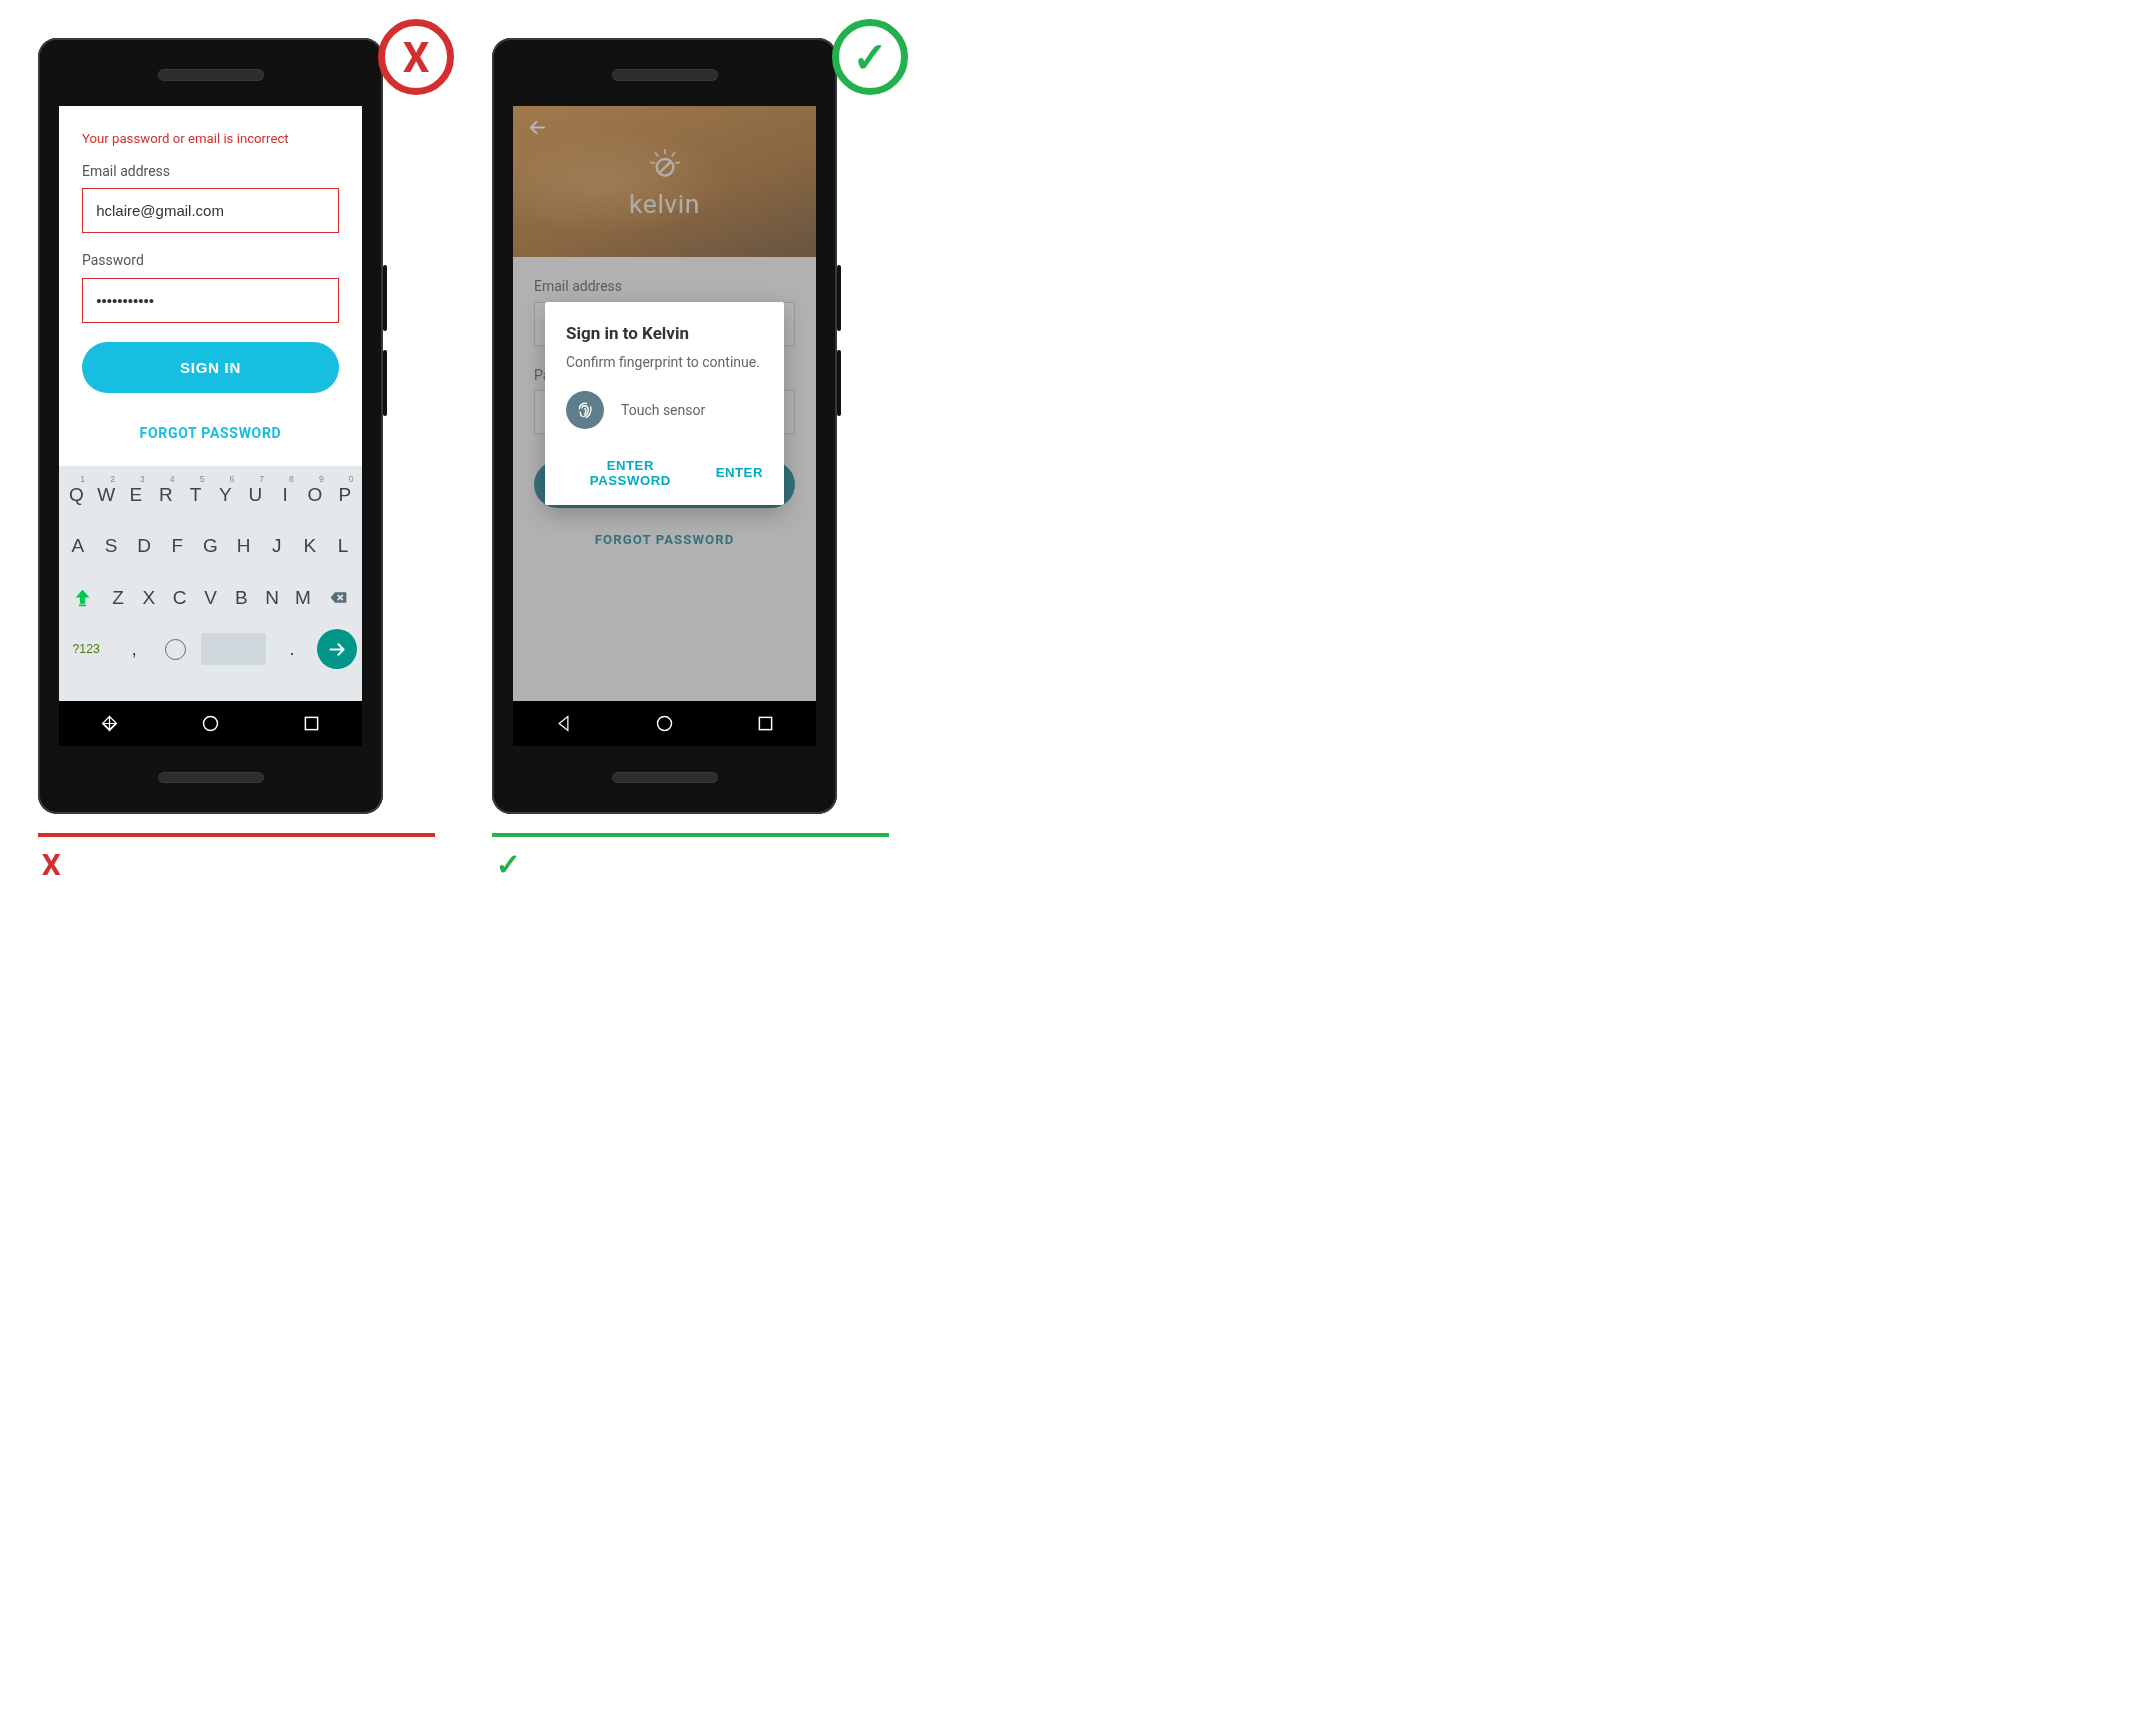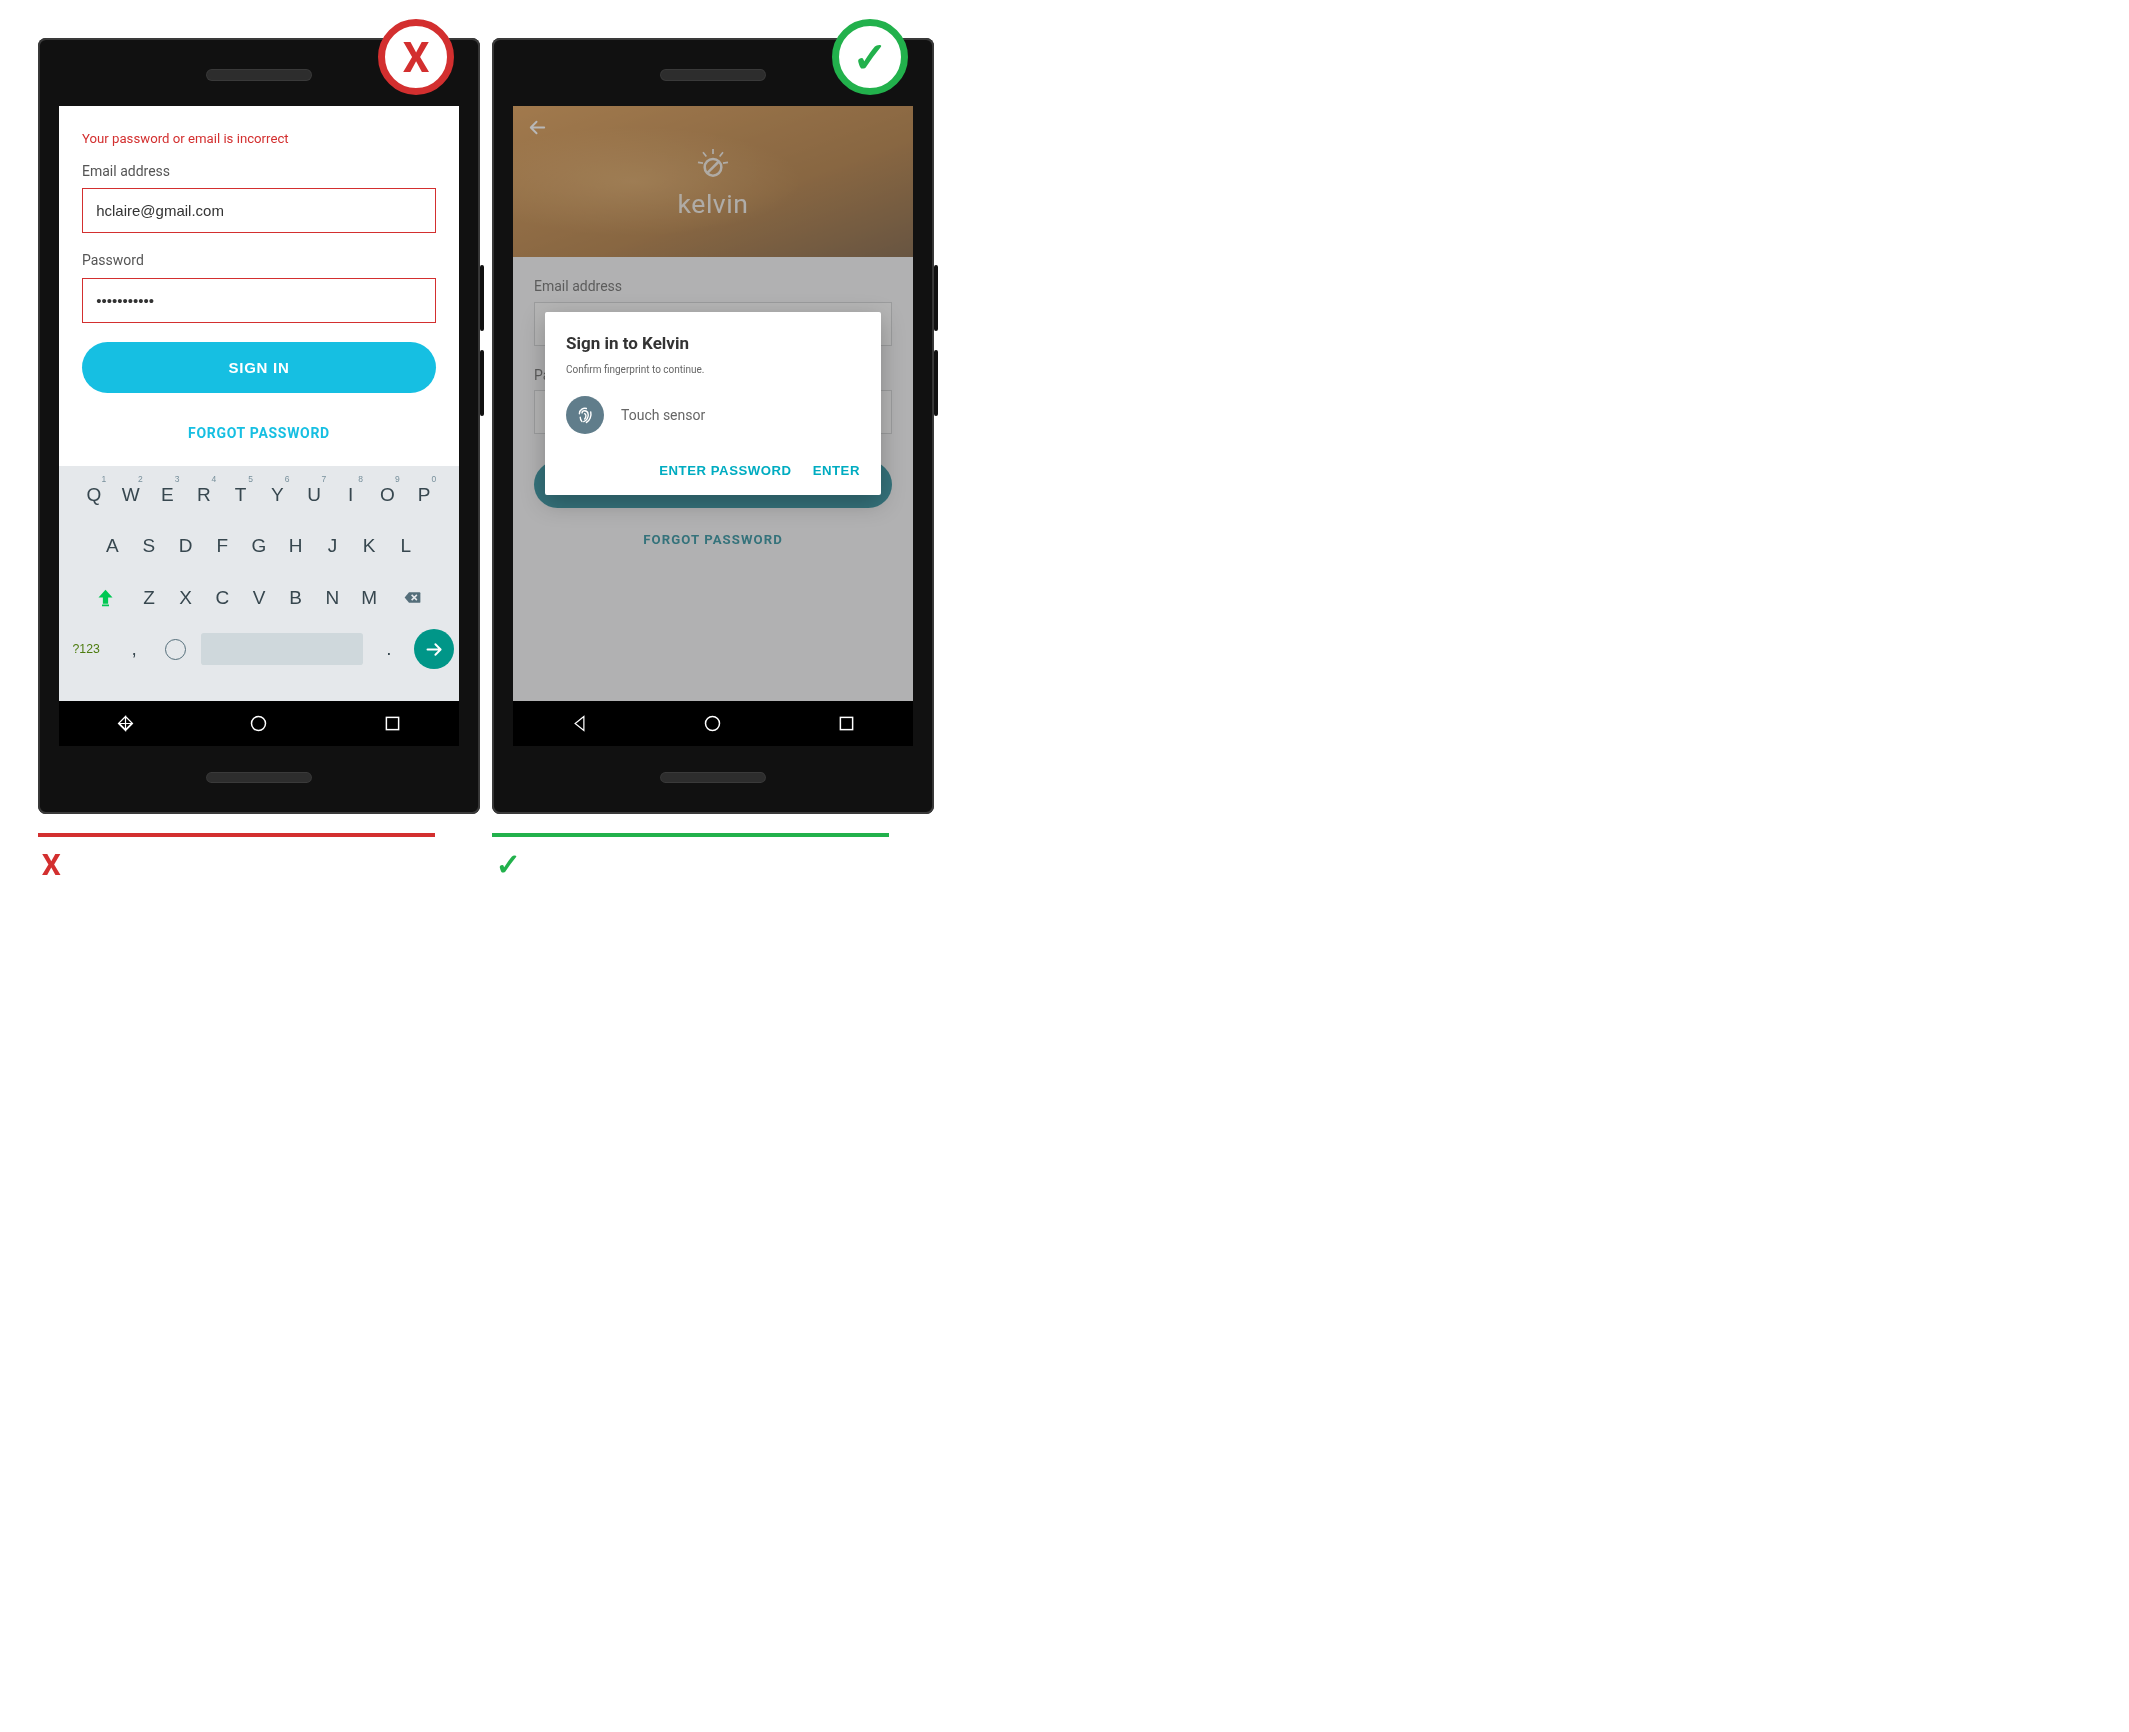--- a/index.html
+++ b/index.html
@@ -23,23 +23,23 @@
     display: flex; align-items: center; justify-content: center;
     z-index: 20;
     font-size: 42px; font-weight: 700;
   }
   .badge-wrong { border: 7.6px solid #d32f2f; color: #d32f2f; }
   .badge-right { border: 7.6px solid #22b14c; color: #22b14c; }
 
   
   .phone {
     position: relative;
-    width: 442px; height: 776px;
+    width: 345px; height: 776px;
     background: #111;
-    border-radius: 8px;
+    border-radius: 19px;
     padding: 68px 21px 68px 21px;
     box-shadow: 0 0 0 1.9px #3a3a3a inset;
   }
   .speaker { position:absolute; top:32px; left:50%; transform:translateX(-50%); width:104px; height:9.5px; background:#2d2d2d; border-radius:4.7px; box-shadow:0 0 0 0.9px #3a3a3a; }
   .speaker-bottom { position:absolute; bottom:32px; left:50%; transform:translateX(-50%); width:104px; height:9.5px; background:#2d2d2d; border-radius:4.7px; box-shadow:0 0 0 0.9px #3a3a3a; }
   .side-btn { position:absolute; right:-3.8px; width:3.8px; background:#111; border-radius:1.9px; }
   .side-btn.b1{ top:227px; height:66px; }
   .side-btn.b2{ top:312px; height:66px; }
 
   .screen {
@@ -85,21 +85,21 @@
 
   .form-b { padding: 21px 21px 0 21px; }
   .field-label-b { font-size:14px; color:#555; margin-bottom:7.6px; }
   .text-input-b { width:100%; height:44px; padding:0 11.4px; border:0.9px solid #c9ccce; margin-bottom:21px; font-size:14px; color:#555; background:#fafafa; }
   .signin-btn-b { display:flex; align-items:center; justify-content:center; height:47px; background:#0d7f8e; color:#d0e9ec; font-weight:700; font-size:14px; letter-spacing:.08em; border-radius:24.6px; border:none; width:100%; margin-top:5.7px; }
   .forgot-b { text-align:center; color:#0d7f8e; font-weight:700; font-size:13.2px; letter-spacing:.08em; margin-top:24.6px; }
 
   .scrim { position:absolute; inset:0; background:rgba(100,100,100,.46); display:flex; align-items:center; justify-content:center; padding:0 32px; }
   .dialog { background:#fff; border-radius:1.9px; padding:21px 21px 7.6px 21px; width:100%; box-shadow:0 7.6px 23px rgba(0,0,0,.25); }
   .dialog-title { font-size:17px; font-weight:700; color:#333; margin-bottom:11.4px; }
-  .dialog-sub { font-size:10px; color:#666; margin-bottom:21px; }
+  .dialog-sub { font-size:14px; color:#666; margin-bottom:21px; }
   .fp-row { display:flex; align-items:center; gap:17px; margin-bottom:23px; }
   .fp-icon { width:38px; height:38px; border-radius:50%; background:#607d8b; display:flex; align-items:center; justify-content:center; }
   .fp-icon svg { width:21px; height:21px; }
   .fp-text { color:#666; font-size:14px; }
   .dialog-actions { display:flex; gap:21px; justify-content:flex-end; padding:5.7px 0 9.5px 0; }
   .dialog-btn { background:none; border:none; color:#00acc1; font-weight:700; font-size:13.2px; letter-spacing:.04em; cursor:pointer; }
 
   
   .caption-bar { height:3.8px; margin-top:19px; }
   .caption-bar.wrong { background:#d32f2f; }

